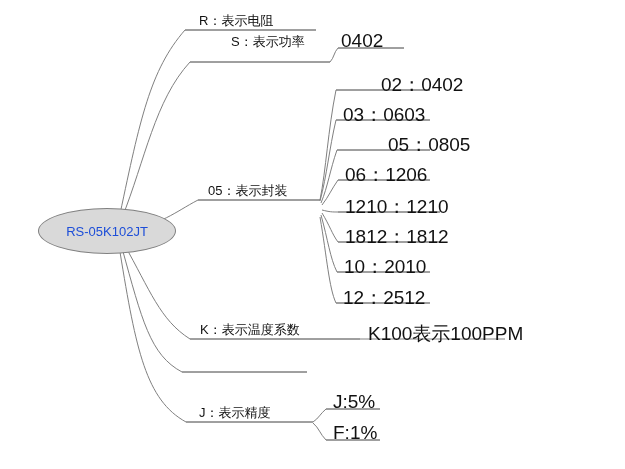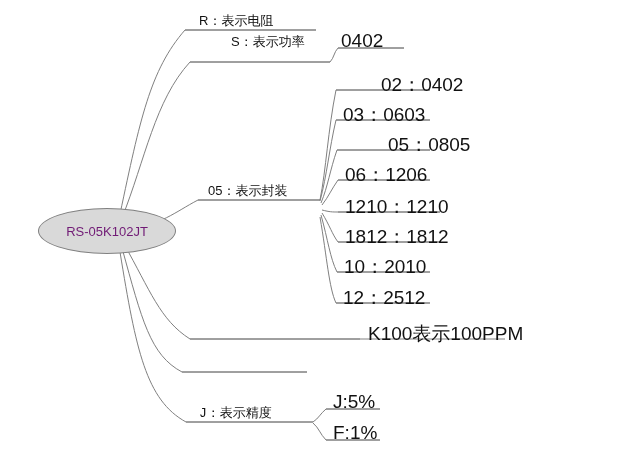--- a/index.html
+++ b/index.html
@@ -25,21 +25,21 @@
   }
   
   .root {
     position: absolute;
     display: flex;
     align-items: center;
     justify-content: center;
     background: #d9d9d9;
     border: 1px solid #808080;
     border-radius: 50%;
-    color: #701a75;
+    color: #1d4ed8;
     font-size: 13px;
     white-space: nowrap;
   }
   
   .lbl {
     position: absolute;
     font-size: 13px;
     color: #111111;
     white-space: nowrap;
     padding: 0 2px 2px 3px;
@@ -103,23 +103,24 @@
   </svg>
 
   <div class="root" style="left:38px; top:208px; width:136px; height:44px;">RS-05K102JT</div>
 
   <div class="lbl" style="left:196px; top:12px;">R：表示电阻</div>
 
   <div class="lbl" style="left:200px; top:33px;margin-left:28px;">S：表示功率</div>
 
   <div class="lbl" style="left:205px; top:182px;">05：表示封装</div>
 
+  <div class="lbl" style="left:197px; top:321px;">K：表示温度系数</div>
 
 
-  <div class="lbl" style="left:196px; top:404px;font-family:Liberation Mono, monospace;">J：表示精度</div>
+  <div class="lbl" style="left:196px; top:404px;">J：表示精度</div>
 
   <div class="plain" style="left:341px; top:30px;">0402</div>
 
   <div class="plain" style="left:343px; top:72px;margin-left:38px;">02：0402</div>
   <div class="plain" style="left:343px; top:102px;">03：0603</div>
   <div class="plain" style="left:344px; top:132px;margin-left:44px;">05：0805</div>
   <div class="plain" style="left:345px; top:162px;">06：1206</div>
   <div class="plain" style="left:345px; top:194px;">1210：1210</div>
   <div class="plain" style="left:345px; top:224px;">1812：1812</div>
   <div class="plain" style="left:344px; top:254px;">10：2010</div>

